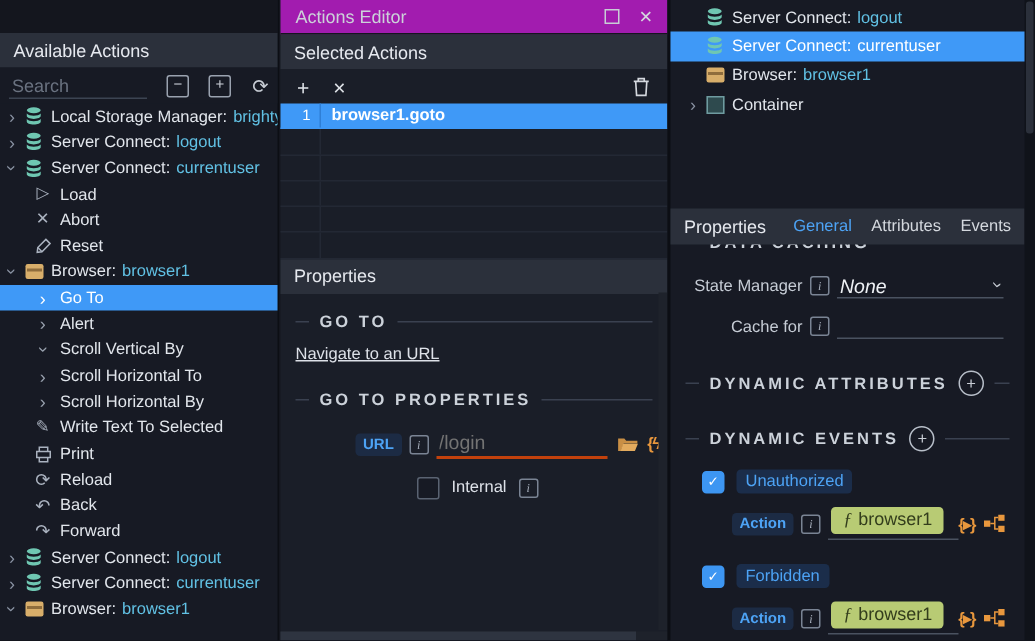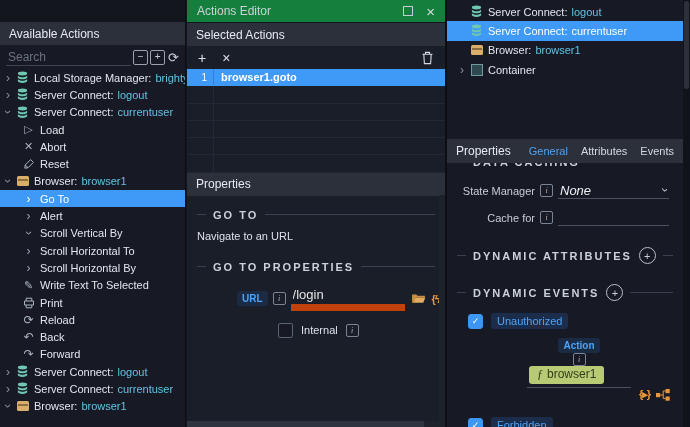--- a/index.html
+++ b/index.html
@@ -5,21 +5,21 @@
   html,body{margin:0;padding:0;background:#14161e;}
   #app{position:relative;width:690px;height:427px;overflow:hidden;
        font-family:"Liberation Sans",sans-serif;font-size:11px;color:#dde1e8;
        background:#14161e;-webkit-font-smoothing:antialiased;}
   .bar{background:#2b303b;display:flex;align-items:center;padding:0 9px;font-size:12px;color:#e6e9ef;}
 
   
   .panel-left{position:absolute;left:0;top:0;width:186px;height:427px;background:#171a24;border-right:1px solid #0c0e14;box-sizing:border-box;}
   .lp-topstrip{height:22px;background:#14161e;}
   .lp-header{height:23px;}
-  .lp-search{height:24px;display:flex;align-items:center;padding:0 6px;gap:2px;background:#171a24;}
+  .lp-search{height:24px;display:flex;align-items:center;padding:0 6px;gap:13px;background:#171a24;}
   .search-input{flex:1;background:transparent;border:none;border-bottom:1px solid #3c4452;color:#e6e9ef;font-size:12px;font-family:inherit;padding:1px 2px;outline:none;min-width:0;}
   .search-input::placeholder{color:#6a7280;}
   .boxicon{width:13px;height:13px;border:1px solid #9aa2af;border-radius:2px;display:inline-flex;align-items:center;justify-content:center;font-size:10px;color:#c8cdd5;line-height:1;cursor:pointer;}
   .refresh-glyph{font-size:13px;color:#c8cdd5;cursor:pointer;margin-left:1px;}
 
   
   .trow{height:17.3px;display:flex;align-items:center;padding-left:2px;white-space:nowrap;overflow:hidden;cursor:default;}
   .trow.indent{padding-left:20px;}
   .trow.sel{background:#3f99f7;}
   .trow.sel .tlabel,.trow.sel .tvalue,.trow.sel .chev,.trow.sel .ic-chev,.trow.sel .glyph{color:#ffffff;}
@@ -31,42 +31,42 @@
   .ic-chev{color:#9aa2af;font-size:12px;display:inline-block;}
   .ic-chev.down{transform:rotate(90deg);}
   .tlabel{color:#e2e6ec;}
   .tvalue{color:#61c1e4;margin-left:4px;}
   .ic-browser{width:12px;height:10px;background:#d8ae6a;border-radius:1.5px;position:relative;display:inline-block;}
   .ic-browser::after{content:"";position:absolute;left:1px;right:1px;top:2.5px;height:2px;background:#8f6d3c;}
   .ic-container{width:10px;height:10px;background:#2e4a4e;border:1px solid #6f9ba0;display:inline-block;}
 
   
   .panel-mid{position:absolute;left:187px;top:0;width:258px;height:427px;background:#1a1e28;}
-  .mid-title{height:22px;background:#15803d;border-bottom:1px solid #14161e;display:flex;align-items:center;padding:0 10px;font-size:12px;color:#ccd1d9;}
+  .mid-title{height:22px;background:#a21caf;border-bottom:1px solid #14161e;display:flex;align-items:center;padding:0 10px;font-size:12px;color:#ccd1d9;}
   .win-btns{margin-left:auto;display:flex;align-items:center;gap:13px;}
   .ic-max{width:8px;height:8px;border:1.5px solid #c8cdd5;display:inline-block;cursor:pointer;}
   .ic-close{font-size:15px;color:#d4d8de;line-height:1;cursor:pointer;}
   .mid-sec{height:23px;}
   .mid-toolbar{height:23px;display:flex;align-items:center;padding:0 11px;gap:16px;background:#1a1e28;}
   .tb-glyph{font-size:14px;color:#dfe3e8;line-height:1;cursor:pointer;}
   .tb-right{margin-left:auto;cursor:pointer;display:inline-flex;}
   .grid .grow{height:17.3px;display:flex;align-items:stretch;border-bottom:1px solid #232834;box-sizing:border-box;}
   .gnum{width:27px;flex:none;border-right:1px solid #232834;display:flex;align-items:center;justify-content:flex-end;padding-right:6px;color:#8a93a3;font-size:10px;box-sizing:border-box;}
   .gtext{display:flex;align-items:center;padding-left:7px;font-weight:bold;color:#fff;}
   .grow.sel{background:#3f99f7;border-bottom-color:#3f99f7;}
   .grow.sel .gnum{color:#fff;border-right-color:#2f7fd6;}
   .mid-props-bar{height:23px;}
   .group-h{display:flex;align-items:center;gap:7px;font-size:11px;font-weight:bold;letter-spacing:2px;color:#ccd2da;margin:0 10px;}
   .group-h::before{content:"";width:9px;height:1px;background:#3a4150;flex:none;}
   .group-h::after{content:"";flex:1;height:1px;background:#3a4150;}
-  .desc{margin:9px 10px 0 10px;font-size:11px;color:#dde1e8;}
+  .desc{margin:9px 10px 0 10px;font-size:11px;color:#dde1e8;text-decoration:underline;}
   .url-row{display:flex;align-items:center;margin:14px 8px 0 50px;}
   .lbl-pill{background:#1c2b44;color:#4da3f5;font-size:10px;font-weight:bold;padding:2px 5px;border-radius:3px;cursor:default;}
   .info{width:11px;height:11px;border:1px solid #7a8494;border-radius:2px;display:inline-flex;align-items:center;justify-content:center;font-size:8px;font-family:"Liberation Serif",serif;font-style:italic;color:#aab2bf;margin:0 5px;flex:none;cursor:pointer;}
-  .url-input{width:110px;background:transparent;border:none;border-bottom:7px solid #c2410c;color:#e5e5e5;font-size:13px;font-family:inherit;padding:0 2px 2px 2px;outline:none;}
+  .url-input{width:110px;background:transparent;border:none;border-bottom:2px solid #c2410c;color:#737373;font-size:13px;font-family:inherit;padding:0 2px 2px 2px;outline:none;}
   .url-icons{display:flex;align-items:center;gap:6px;margin-left:6px;}
   .binding-glyph{color:#e8973d;font-size:11px;font-weight:bold;cursor:pointer;letter-spacing:-1px;}
   .internal-row{display:flex;align-items:center;gap:8px;margin:12px 0 0 91px;}
   .cbox{width:13px;height:13px;border:1px solid #5a6372;border-radius:2px;background:#171a24;flex:none;cursor:pointer;}
   .cbox.checked{background:#3d96f2;border-color:#3d96f2;display:flex;align-items:center;justify-content:center;color:#fff;font-size:9px;border-radius:3px;}
   .mid-hscroll{position:absolute;left:0;right:0;bottom:0;height:6px;background:#1e222b;}
   .mid-hscroll .thumb{height:100%;width:92%;background:#2e3440;}
   .mid-vscroll{position:absolute;right:0;top:195px;bottom:7px;width:6px;background:#1e222b;}
 
   
@@ -83,21 +83,21 @@
   .group-h .pcircle{margin-left:0;}
   .pcircle{width:15px;height:15px;border:1px solid #b8bfc9;border-radius:50%;display:inline-flex;align-items:center;justify-content:center;color:#c8cdd5;font-size:11px;font-weight:normal;letter-spacing:0;flex:none;cursor:pointer;}
   .frow{display:flex;align-items:center;margin:10px 14px 0 0;}
   .flabel{width:88px;text-align:right;color:#c6ccd5;font-size:11px;flex:none;}
   .ffield{flex:1;border-bottom:1px solid #4a5260;display:flex;align-items:center;padding-bottom:0;min-height:16px;font-style:italic;}
   .fvalue{font-size:13px;color:#eef1f5;flex:1;padding-left:2px;}
   .dd-chev{color:#c8cdd5;font-size:12px;transform:rotate(90deg);cursor:pointer;margin-right:2px;}
   .evt{margin:12px 0 0 21px;}
   .evt-check{display:flex;align-items:center;gap:8px;}
   .evt-pill{background:#1b2d4a;color:#4da3f5;font-size:11px;padding:2px 6px;border-radius:3px;cursor:pointer;}
-  .action-row{display:flex;align-items:center;margin:9px 0 0 20px;padding-right:13px;flex-direction:column;}
+  .action-row{display:flex;align-items:center;margin:9px 0 0 20px;padding-right:13px;}
   .fn-wrap{border-bottom:1px solid #4a5260;padding:0 2px 3px 2px;width:100px;}
   .fn-pill{background:#b8cb74;color:#333d1c;font-size:12px;padding:1px 8px 2px 8px;border-radius:3px;display:inline-block;cursor:pointer;white-space:nowrap;}
   .fn-pill .fchar{font-style:italic;font-family:"Liberation Serif",serif;margin-right:4px;}
   .act-icons{margin-left:auto;display:flex;align-items:center;gap:6px;}
   .vscroll{position:absolute;right:0;top:0;width:7px;height:427px;background:#10131a;}
   .vscroll .thumb{position:absolute;top:1px;left:1px;width:5px;height:88px;background:#2b303b;border-radius:2px;}
 </style>
 </head>
 <body>
 

